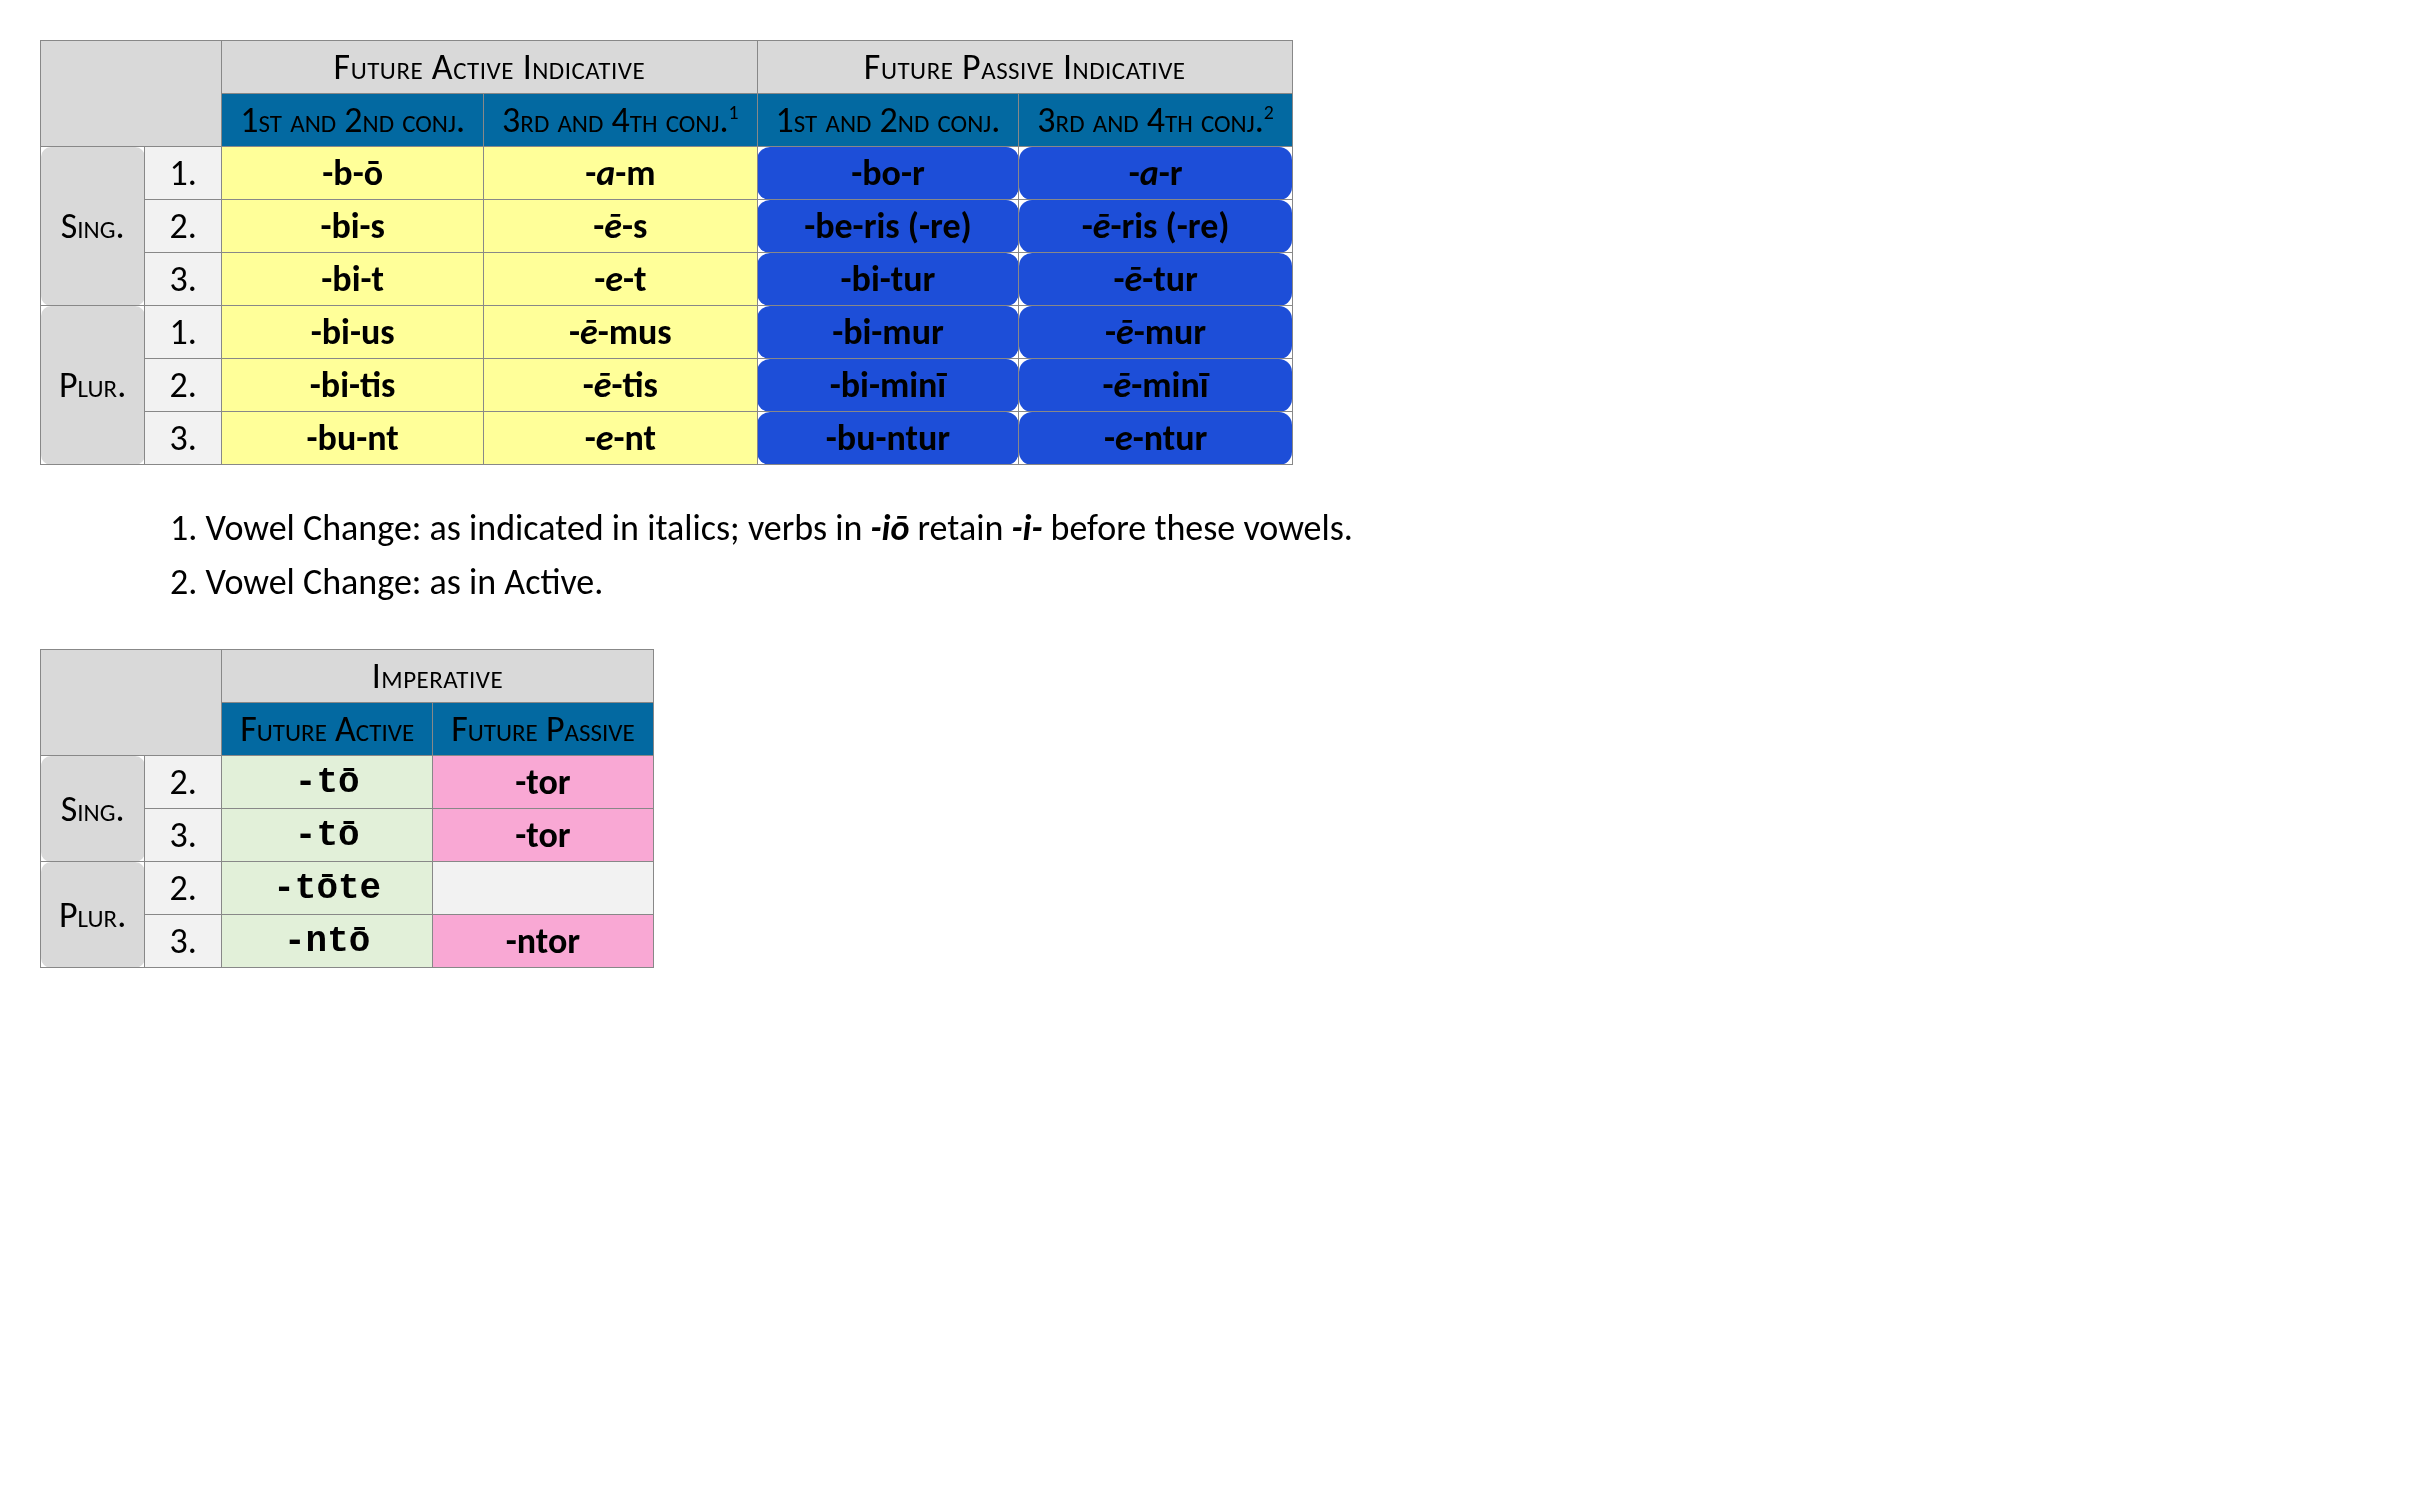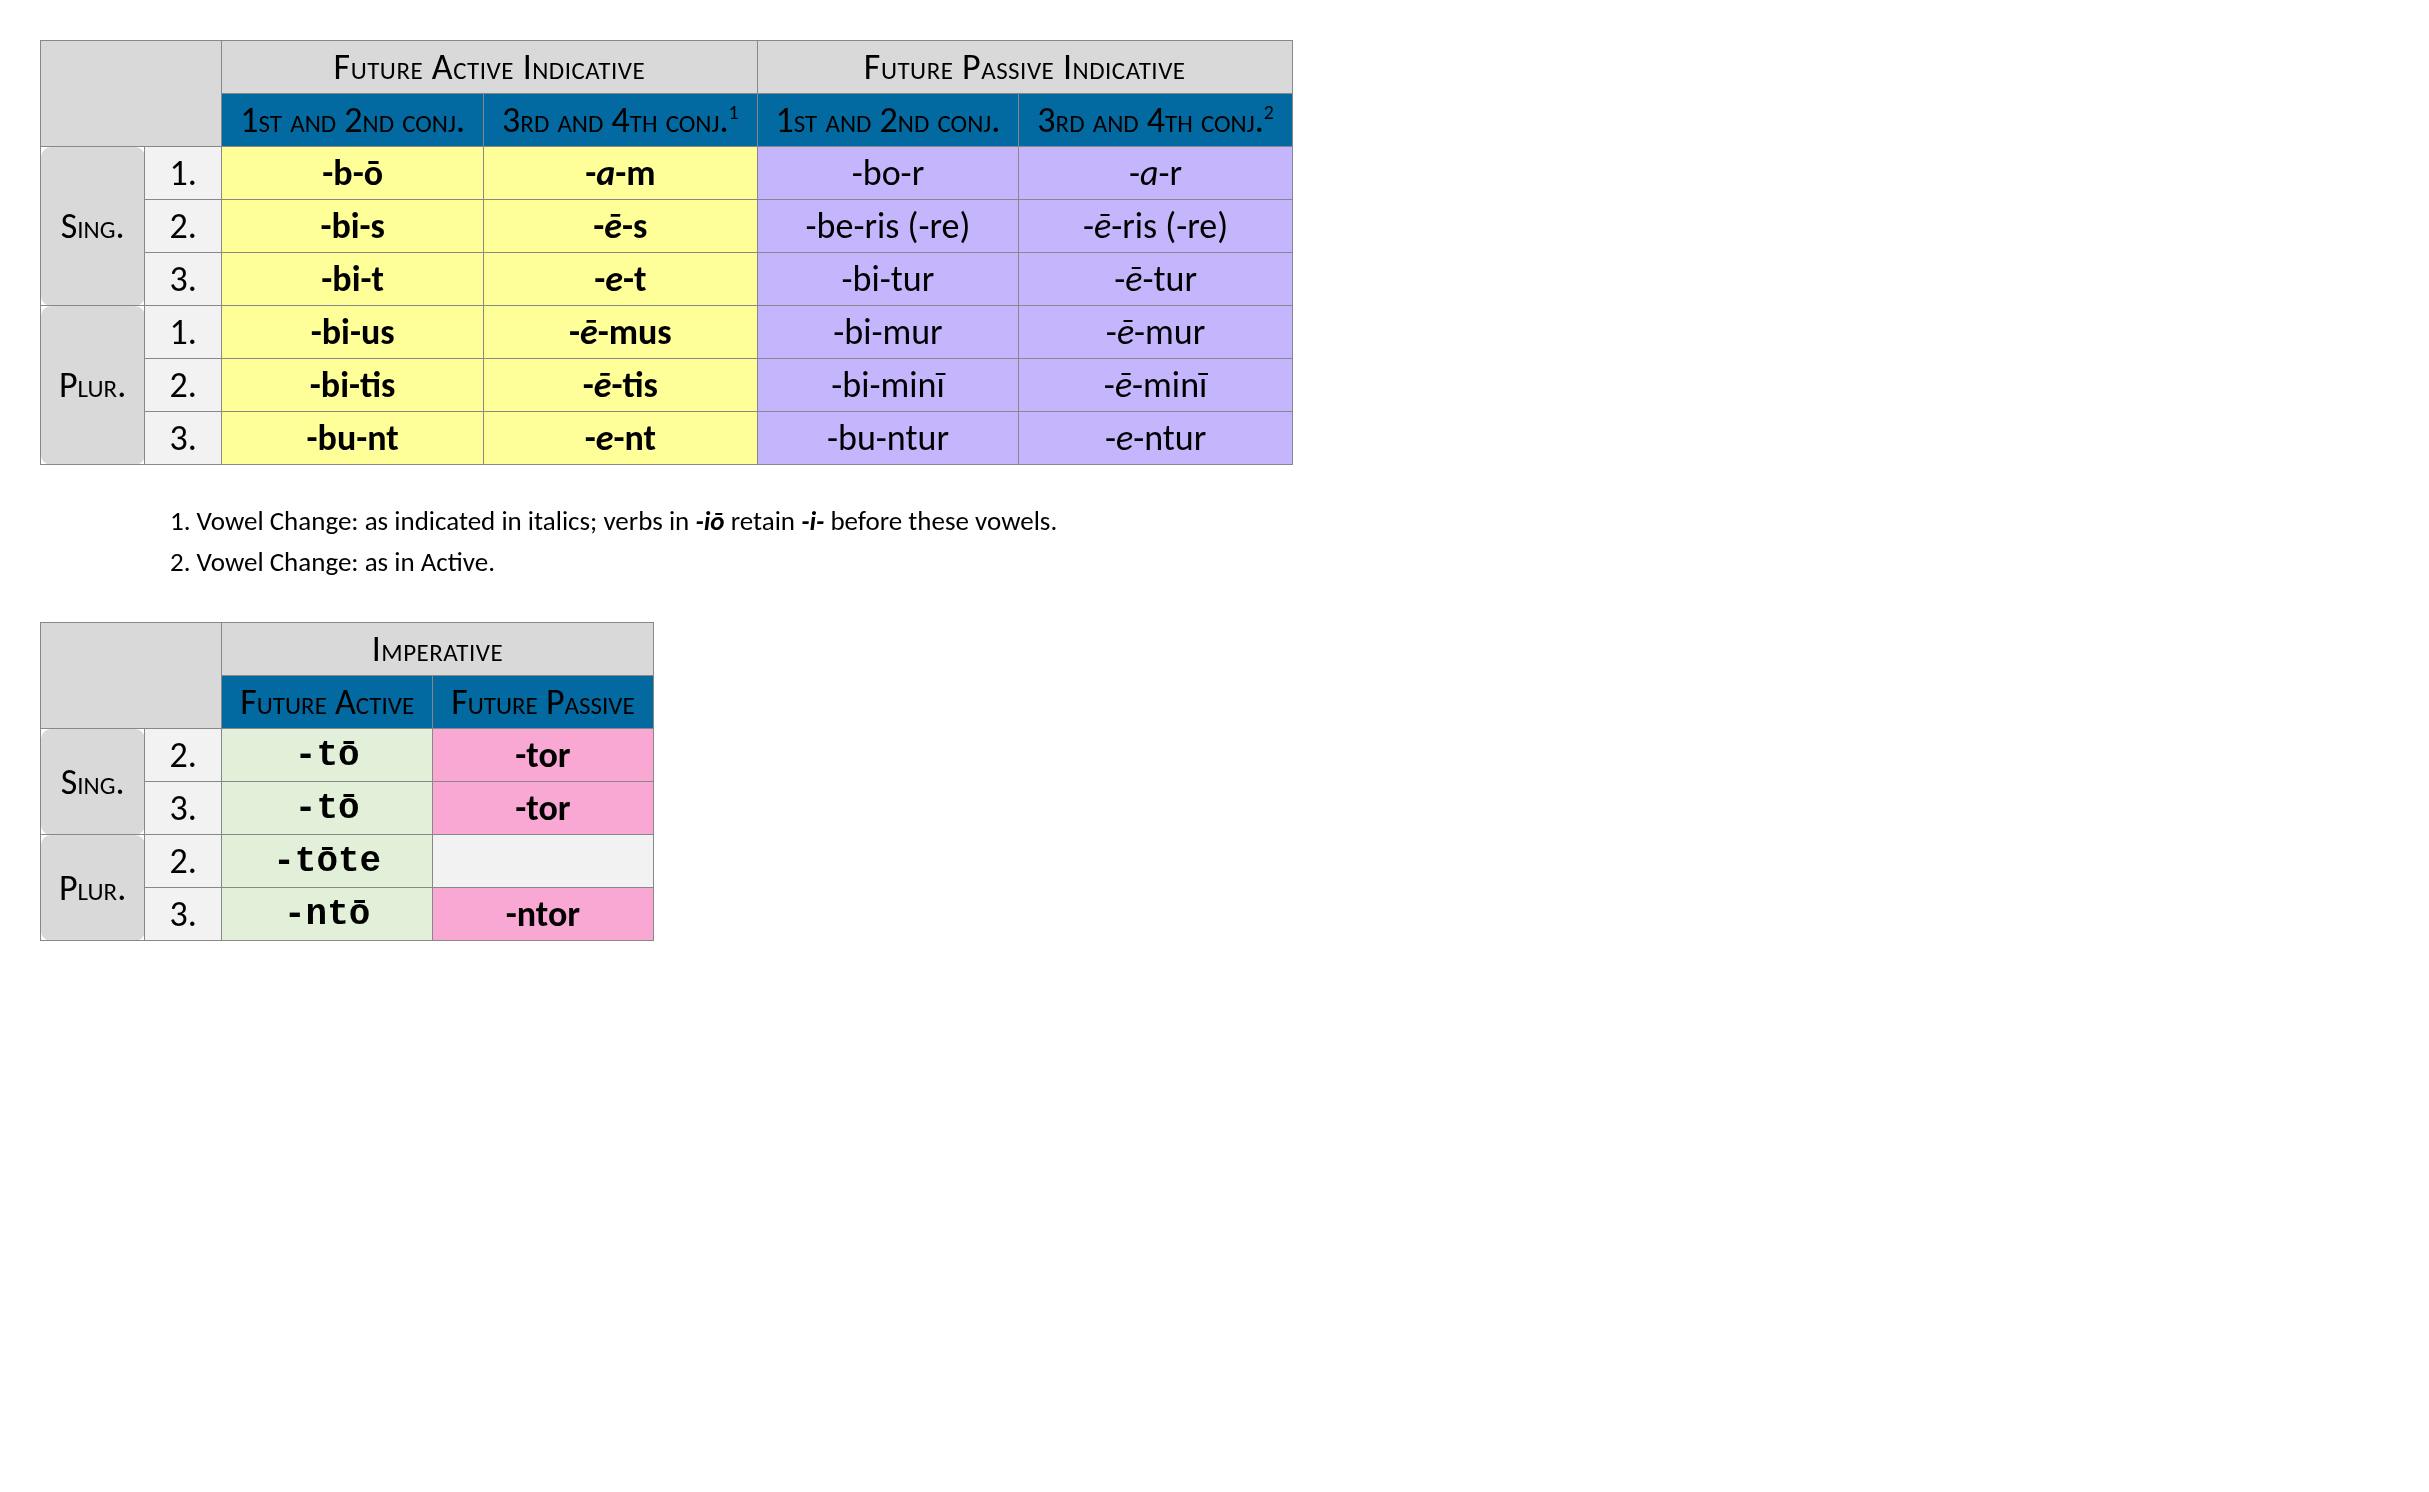--- a/index.html
+++ b/index.html
@@ -38,43 +38,44 @@
   .person-cell {
     background: #f2f2f2;
     text-align: center;
     min-width: 40px;
   }
   .yellow-strong {
     background: #ffff99;
     font-weight: bold;
   }
   .yellow-light {
-    background: #c4b5fd;
-    font-weight: normal;
+    background: #1d4ed8;
+    font-weight: bold;
+    border-radius: 13px;
   }
   .green-strong {
     background: #e2f0d9;
     font-weight: bold;
     font-family: Liberation Mono, monospace;
   }
   .green-light {
     background: #f9a8d4;
     font-weight: bold;
   }
   .gray-empty {
     background: #f2f2f2;
   }
   .sup {
     font-size: 0.55em;
     vertical-align: super;
     font-variant: normal;
   }
   .notes {
     margin: 30px 0 40px 130px;
-    font-size: 27px;
+    font-size: 36px;
     line-height: 1.5;
   }
   .notes p { margin: 0; }
   .bi { font-weight: bold; font-style: italic; }
   .corner {
     background: #d9d9d9;
   }
   .vowel-italic { font-style: italic; }
   td.data { white-space: nowrap; }
 </style>

